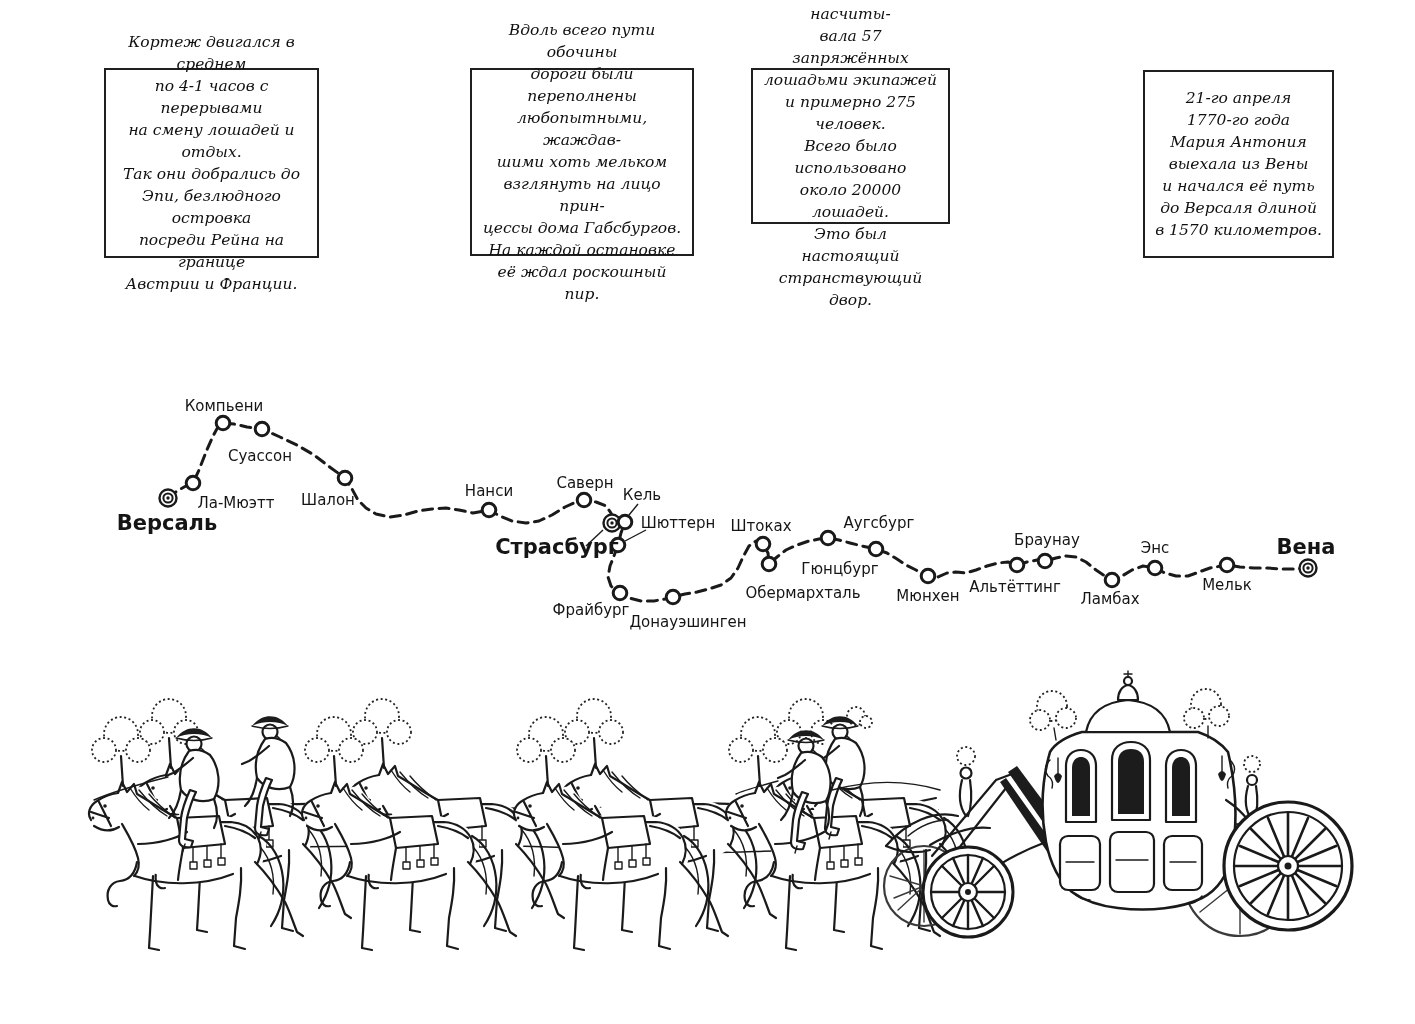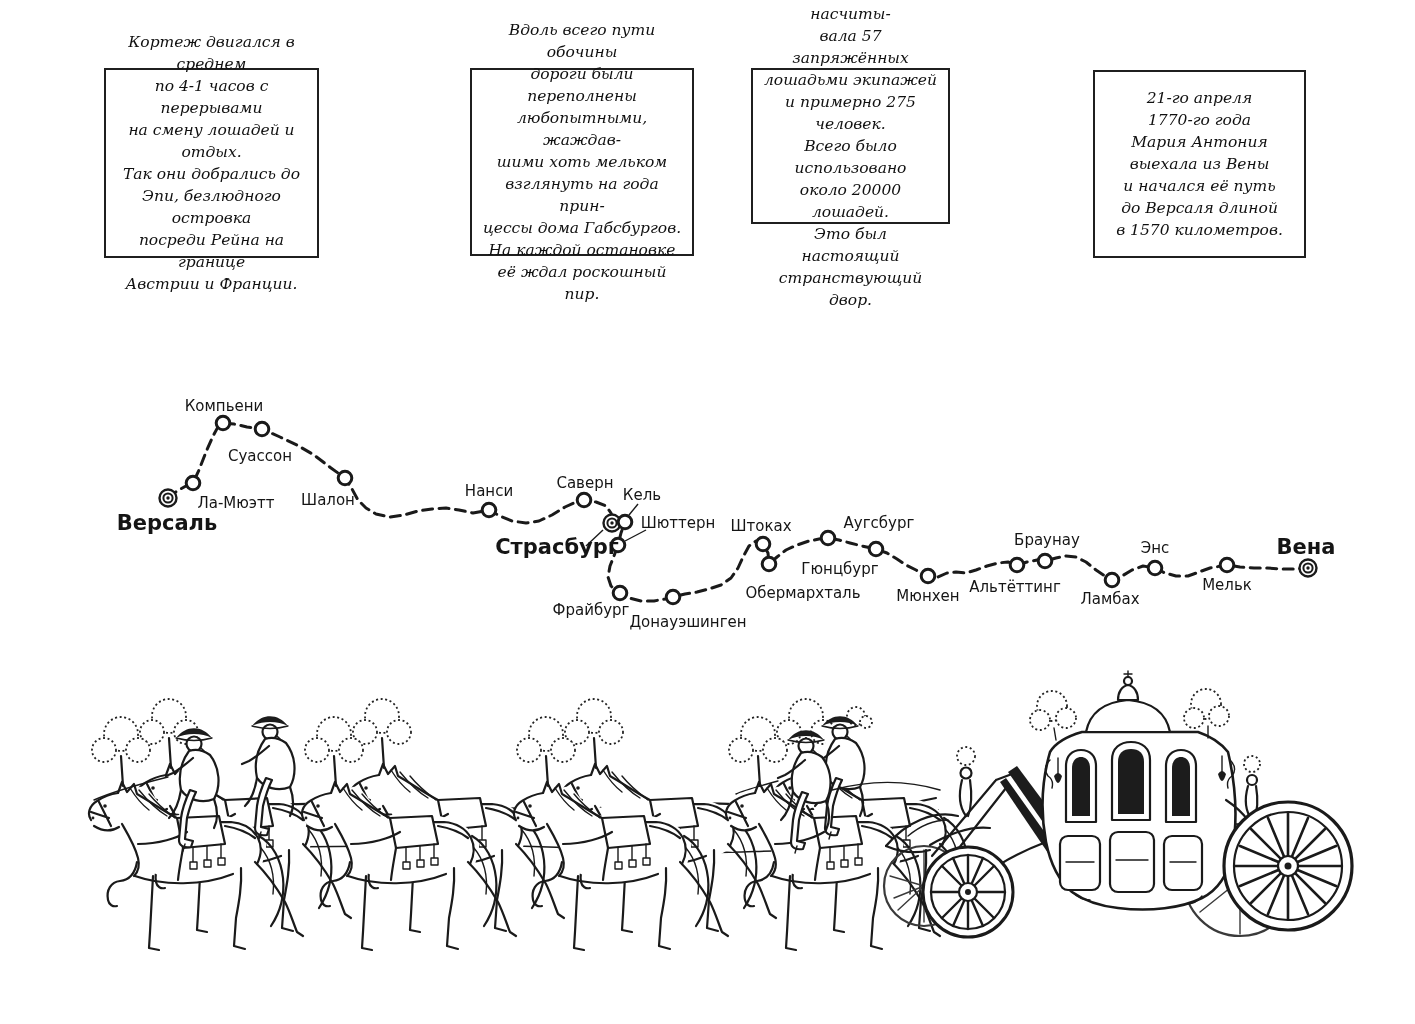--- a/index.html
+++ b/index.html
@@ -30,36 +30,36 @@
 Так они добрались до
 Эпи, безлюдного островка
 посреди Рейна на границе
 Австрии и Франции.</p>
   </div>
   <div class="caption-box" style="left:470px;top:68px;width:224px;height:188px">
     <p class="caption-text">Вдоль всего пути обочины
 дороги были переполнены
 любопытными, жаждав-
 шими хоть мельком
-взглянуть на года прин-
+взглянуть на лицо прин-
 цессы дома Габсбургов.
 На каждой остановке
 её ждал роскошный пир.</p>
   </div>
   <div class="caption-box" style="left:751px;top:68px;width:199px;height:156px">
     <p class="caption-text">Процессия насчиты-
 вала 57 запряжённых
 лошадьми экипажей
 и примерно 275 человек.
 Всего было использовано
 около 20000 лошадей.
 Это был настоящий
 странствующий двор.</p>
   </div>
-  <div class="caption-box" style="left:1093px;top:70px;width:213px;height:188px">
+  <div class="caption-box" style="left:1143px;top:70px;width:191px;height:188px">
     <p class="caption-text">21-го апреля
 1770-го года
 Мария Антония
 выехала из Вены
 и начался её путь
 до Версаля длиной
 в 1570 километров.</p>
   </div>
 
   <svg id="scene" width="1415" height="1024" viewBox="0 0 1415 1024">

